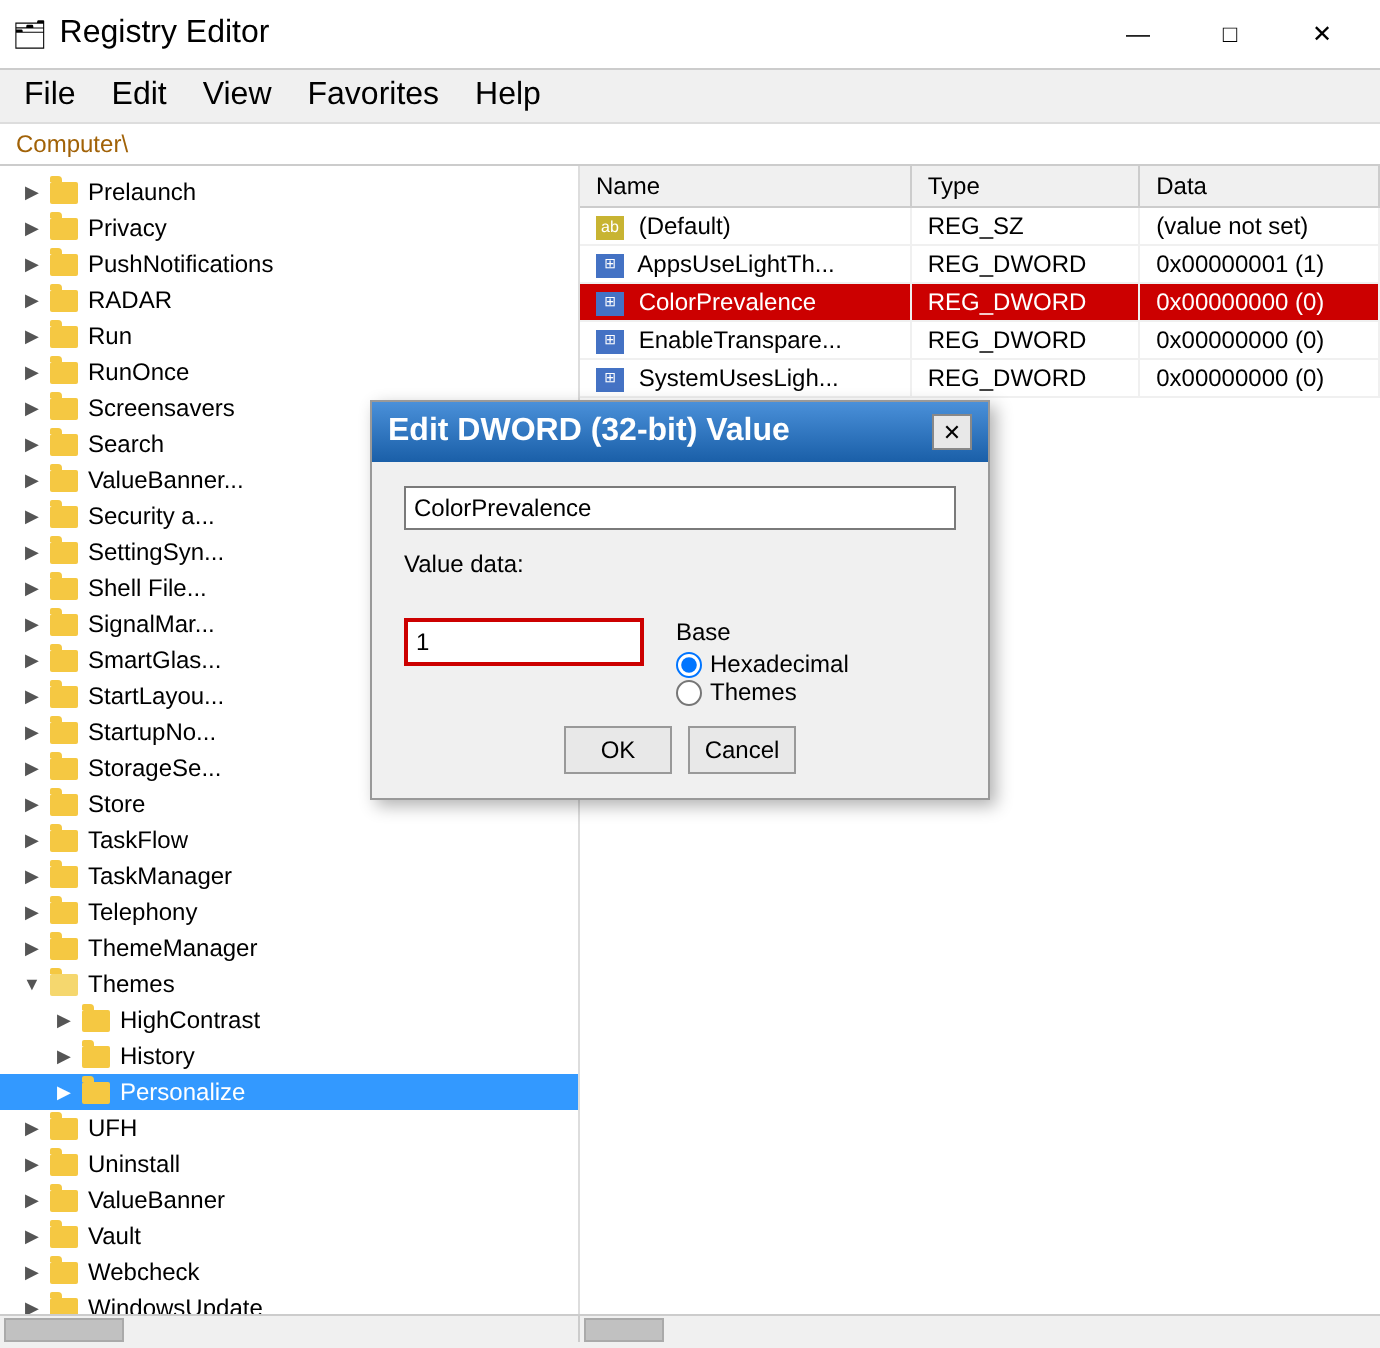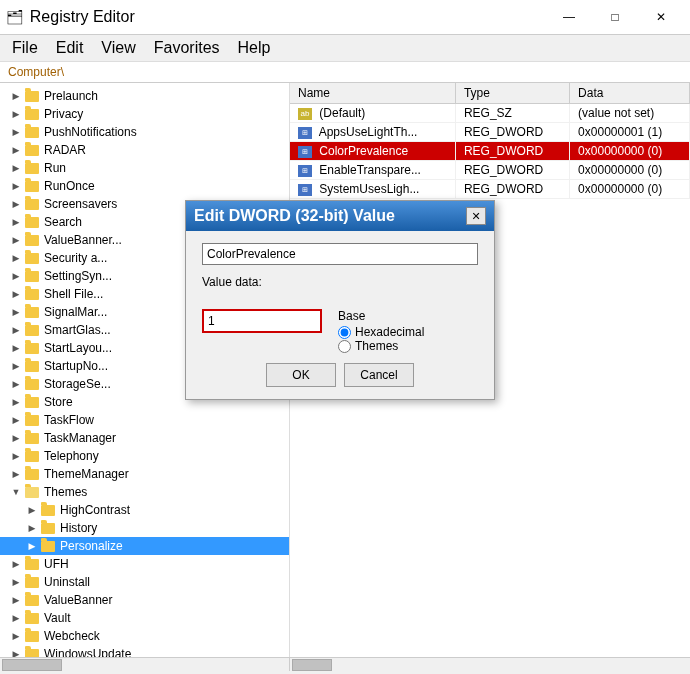--- a/index.html
+++ b/index.html
@@ -215,21 +215,21 @@
       padding: 3px 4px;
       border: 2px solid #cc0000;
       background: #fff;
       font-size: 12px;
       outline: none;
     }
     .dialog-base-label { font-size: 12px; margin-bottom: 2px; }
     .radio-row { display: flex; align-items: center; gap: 4px; font-size: 12px; }
     .dialog-buttons { display: flex; justify-content: center; gap: 8px; margin-top: 8px; }
     .dialog-btn {
-      width: 70px; height: 24px;
+      width: 54px; height: 24px;
       border: 1px solid #999;
       background: #e8e8e8;
       cursor: pointer;
       font-size: 12px;
     }
     .dialog-value-label { font-size: 12px; margin-bottom: 20px; }
   </style>
 </head>
 <body>
 

